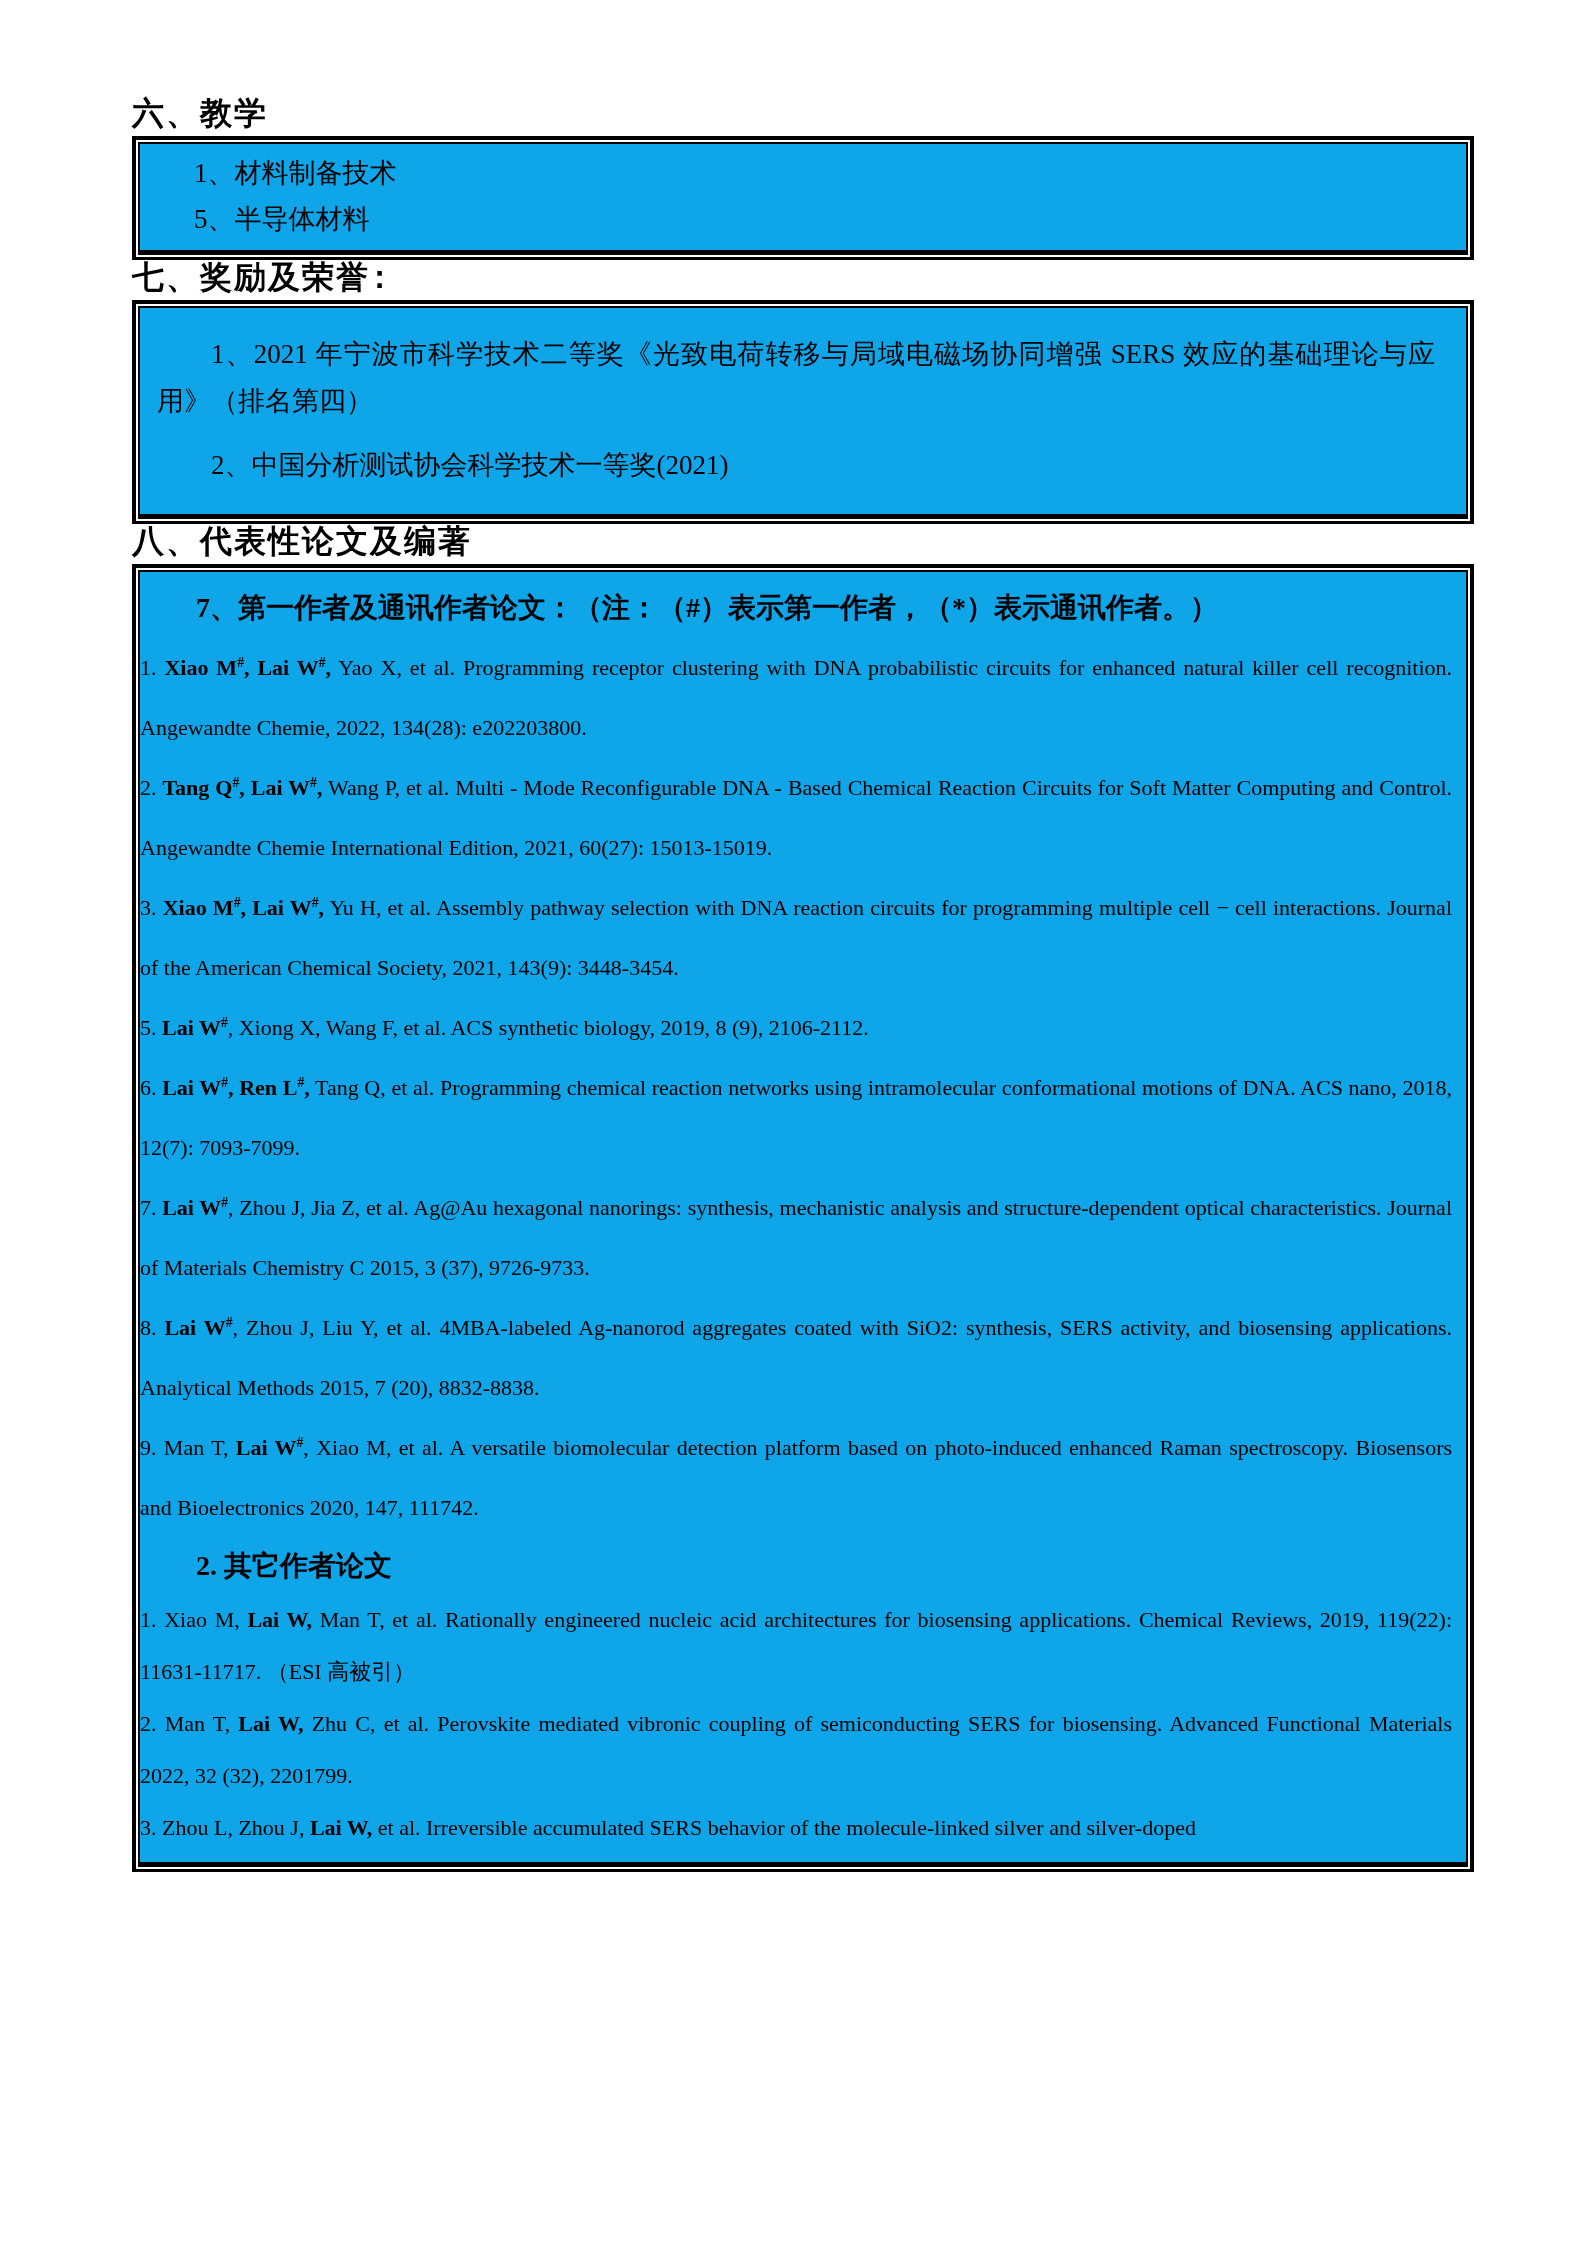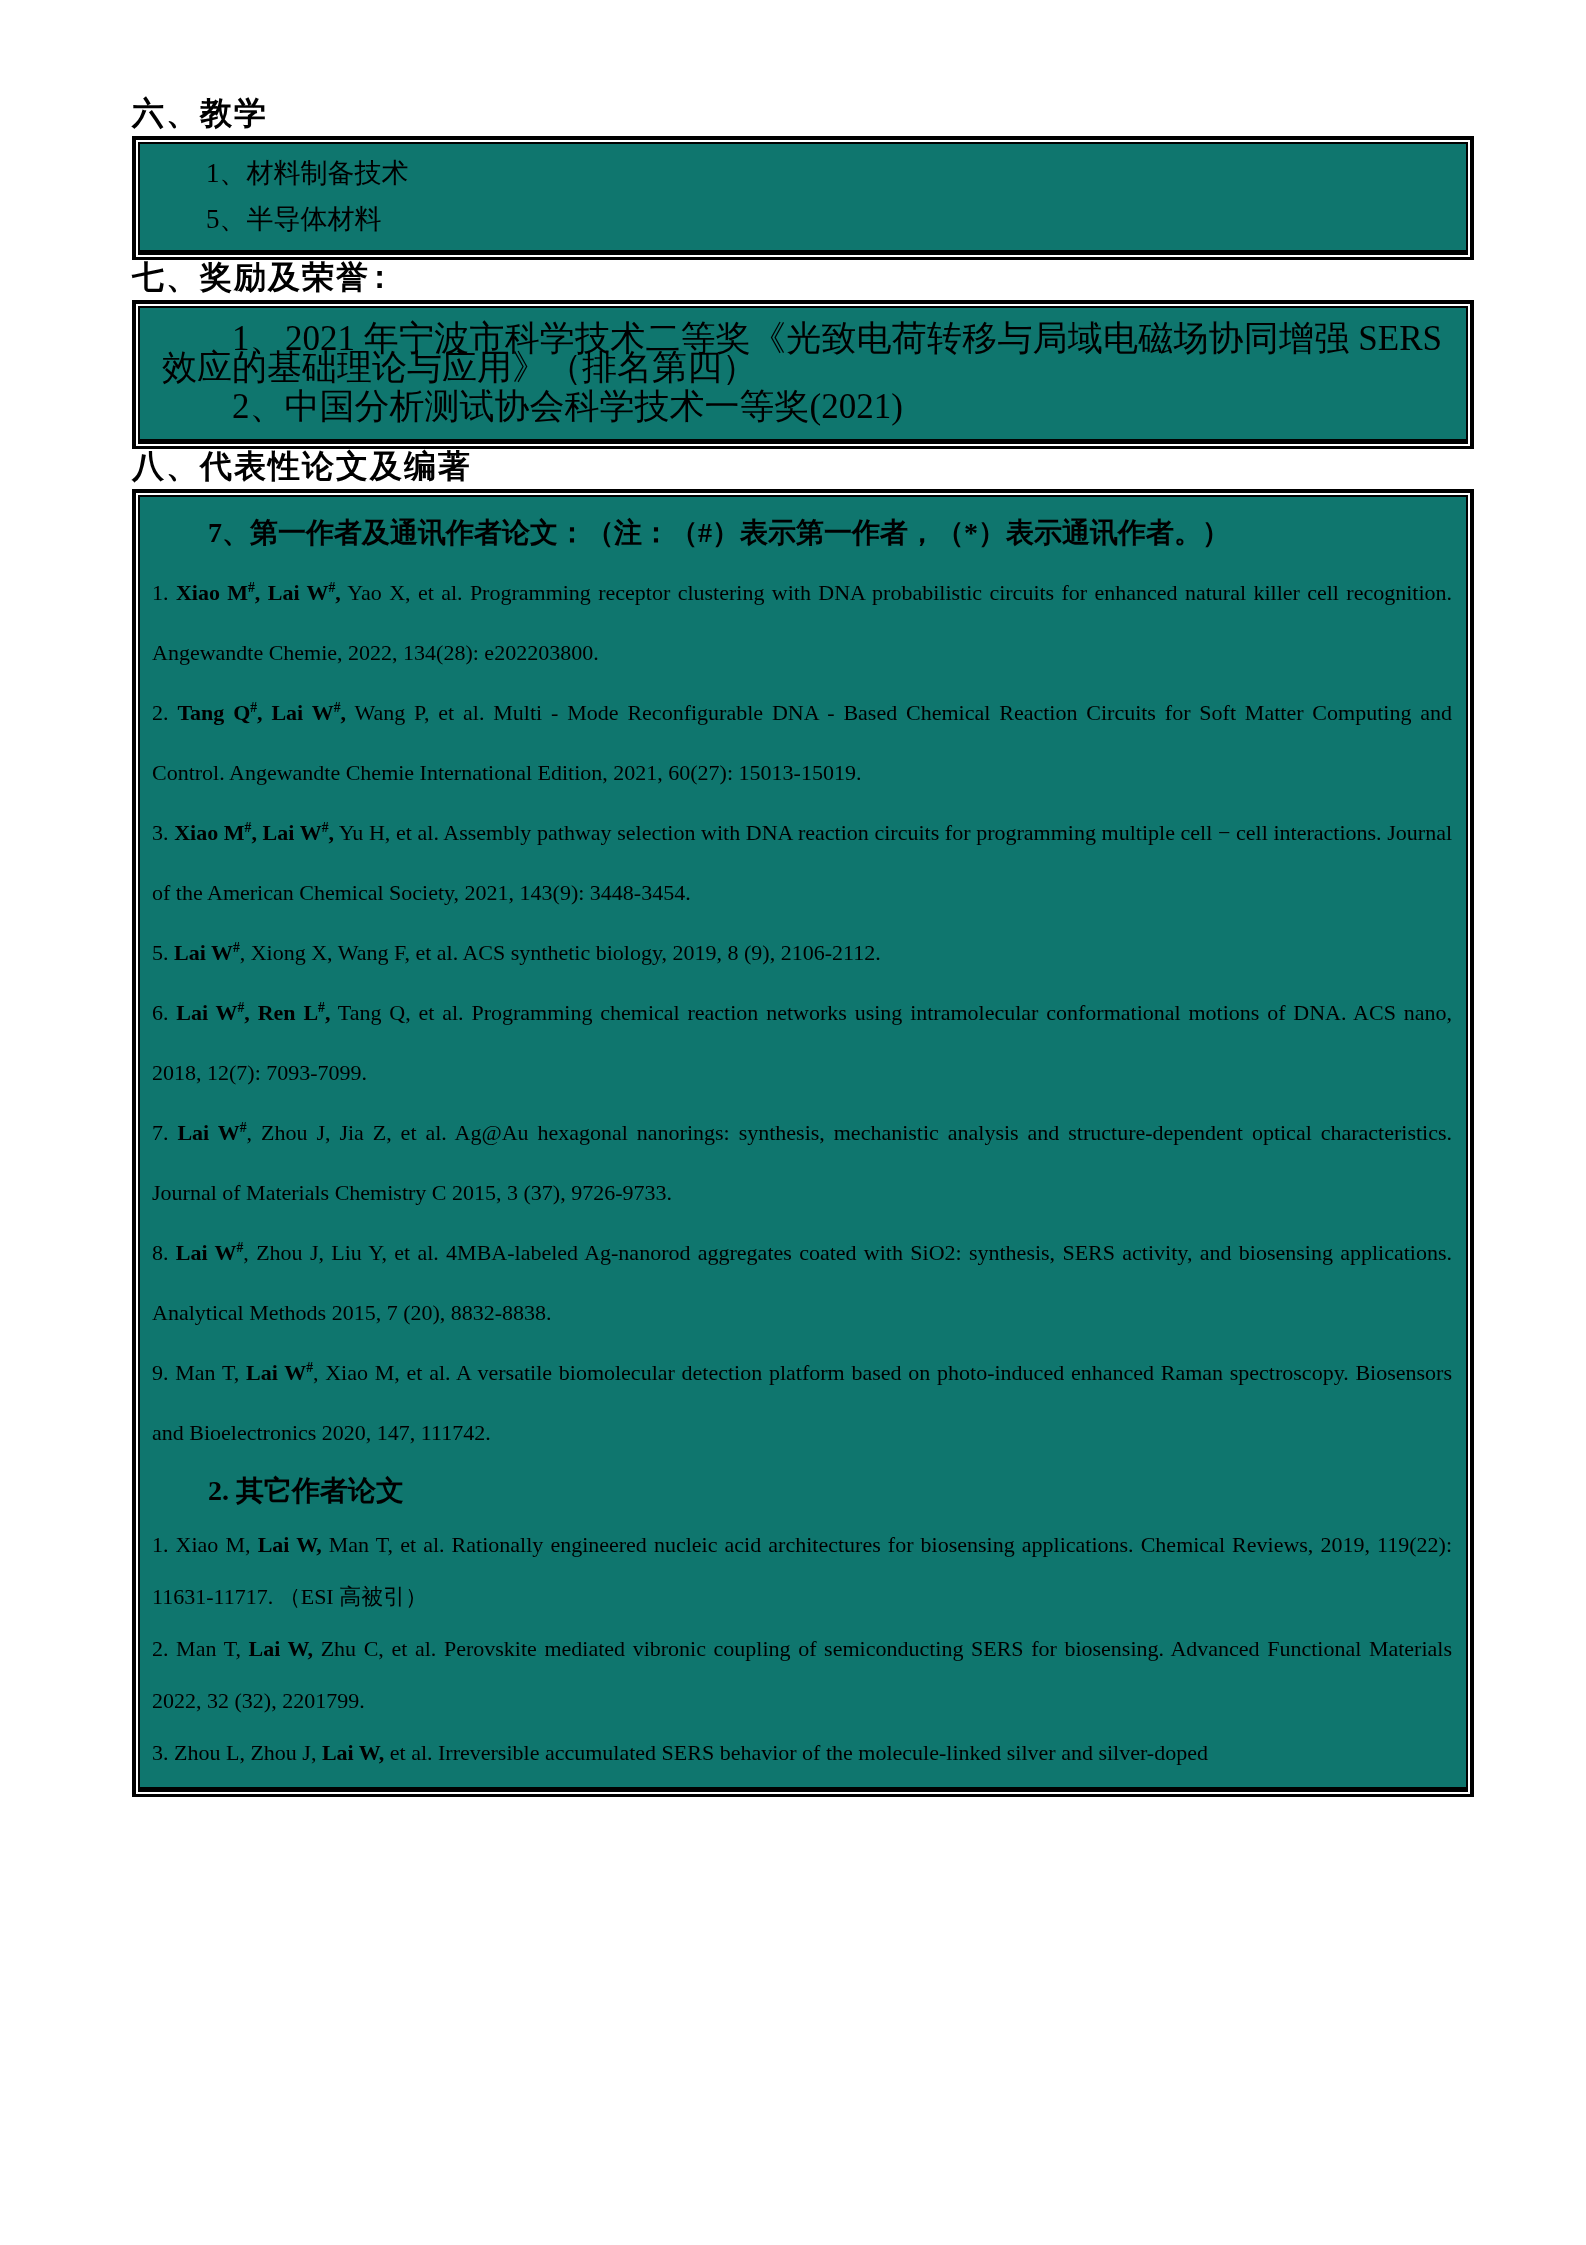--- a/index.html
+++ b/index.html
@@ -31,35 +31,35 @@
     box-sizing: border-box;
     width: 1342px;
     border: 4px solid #000;
     border-bottom-width: 3px;
     padding: 2px;
     background: #fff;
   }
   .dbox .inner {
     border: 2px solid #000;
     border-bottom-width: 5px;
-    padding: 6px 14px 8px 12px;
-    background: #0f766e;
+    padding: 6px 14px 8px 0;
+    background: #0ea5e9;
     font-family: Liberation Serif, serif;
   }
 
   .cn-line {
     margin: 0;
     font-size: 27px;
     line-height: 46px;
     text-indent: 2em;
   }
   .cn-par {
-    margin: 10px;
-    font-size: 35px;
-    line-height: 29px;
+    margin: 17px;
+    font-size: 27px;
+    line-height: 47px;
     text-indent: 2em;
     text-align: justify;
   }
 
   .pubs-inner { padding: 8px 14px 10px 12px; }
   .sub-header {
     margin: 0;
     font-size: 28px;
     font-weight: bold;
     line-height: 60px;

